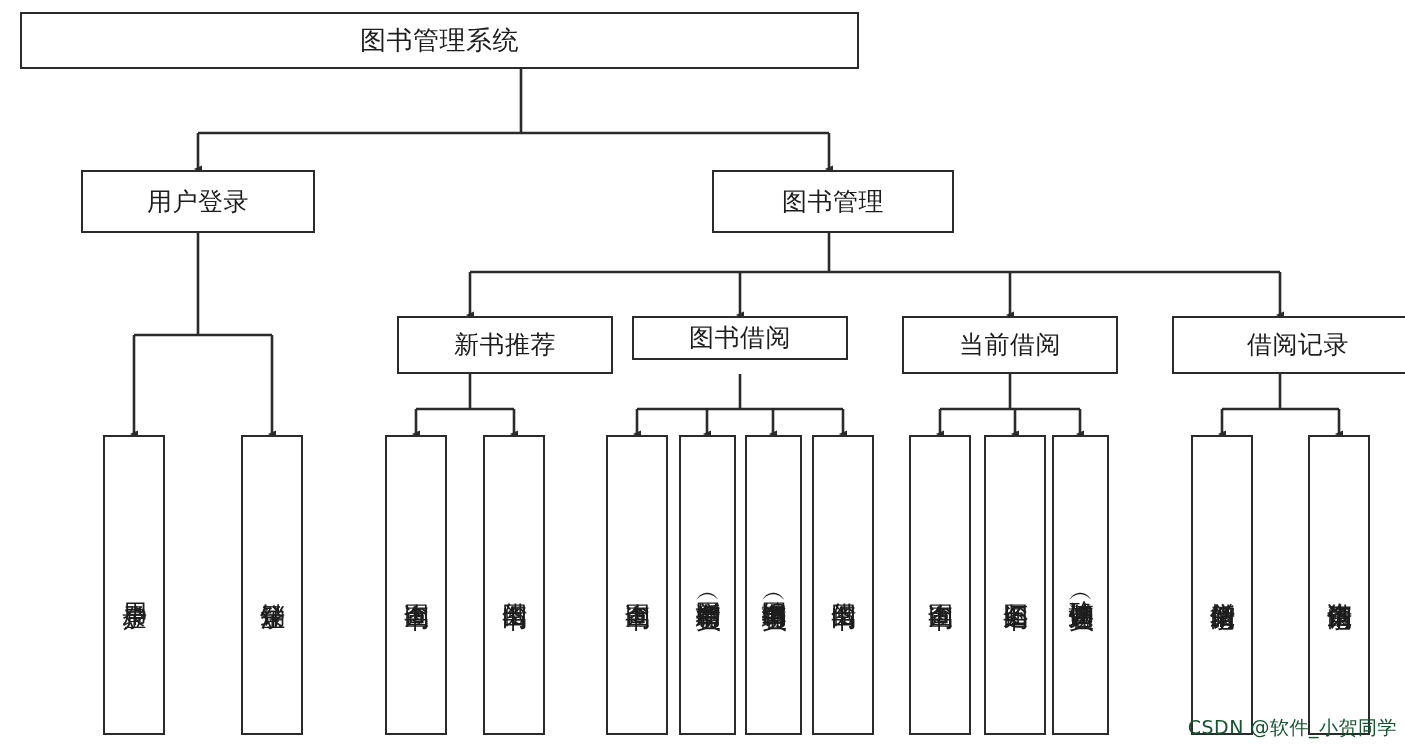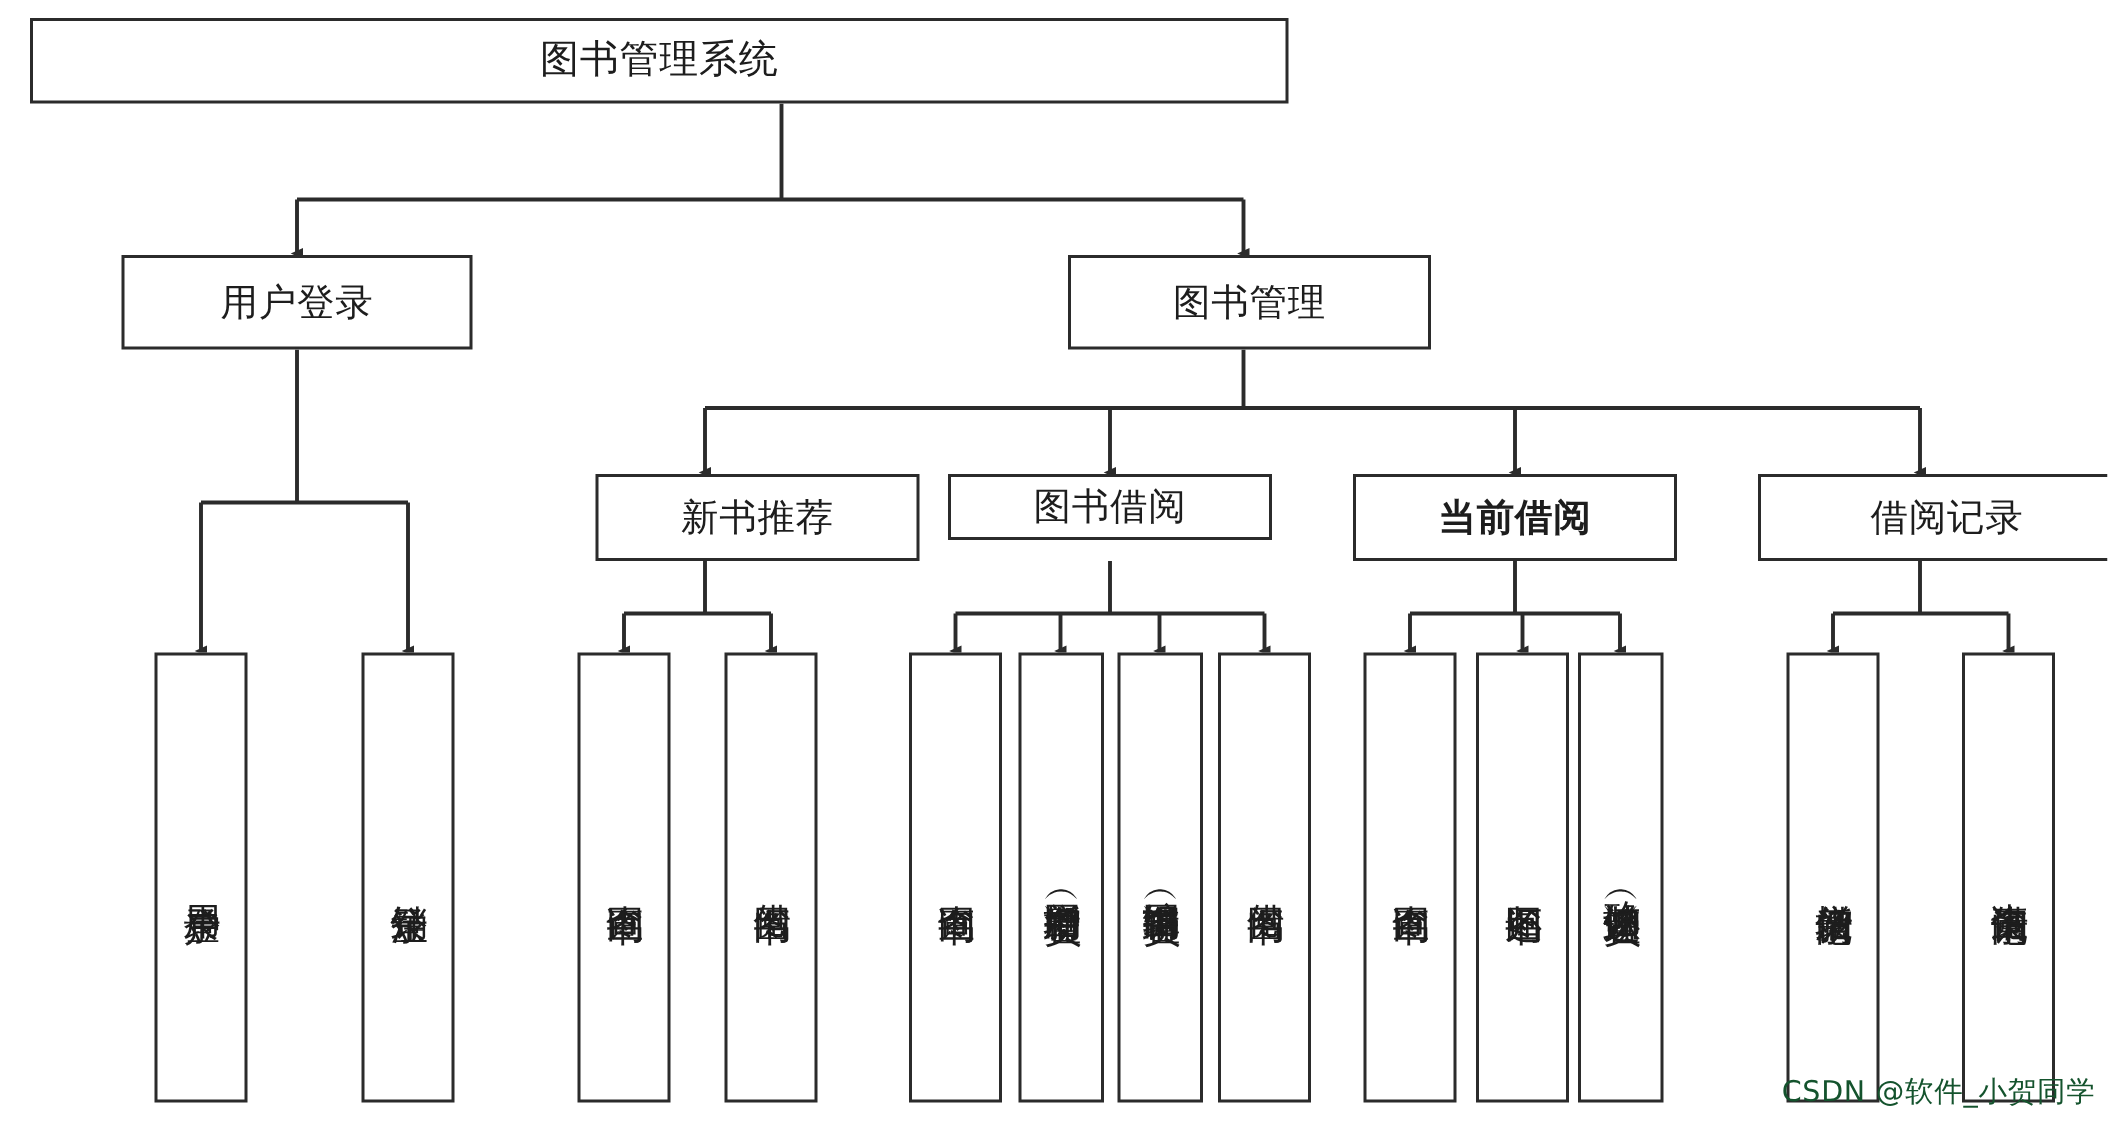--- a/index.html
+++ b/index.html
@@ -133,21 +133,21 @@
   <div class="node horizontal" style="left: 712px; top: 170px; width: 242px; height: 63px;">
     <span class="node-label">图书管理</span>
   </div>
 
   <div class="node horizontal" style="left: 362px; top: 316px; width: 216px; height: 58px; margin-left: 35px;">
     <span class="node-label">新书推荐</span>
   </div>
   <div class="node horizontal" style="left: 632px; top: 316px; width: 216px; height: 44px;">
     <span class="node-label">图书借阅</span>
   </div>
-  <div class="node horizontal" style="left: 902px; top: 316px; width: 216px; height: 58px; font-weight: bold;">
+  <div class="node horizontal" style="left: 902px; top: 316px; width: 216px; height: 58px;">
     <span class="node-label">当前借阅</span>
   </div>
   <div class="node horizontal" style="left: 1172px; top: 316px; width: 252px; height: 58px;">
     <span class="node-label">借阅记录</span>
   </div>
 
   <div class="node vertical" style="left: 103px; top: 435px; width: 62px; height: 300px;">
     <span class="node-label">用户登录</span>
   </div>
   <div class="node vertical" style="left: 241px; top: 435px; width: 62px; height: 300px;">

